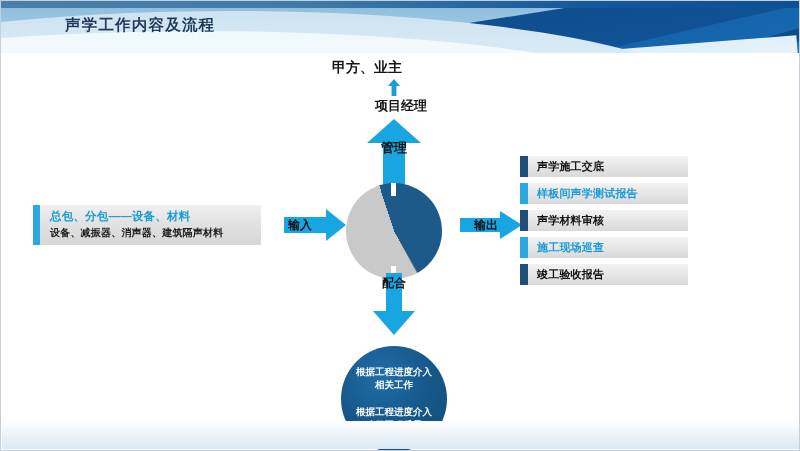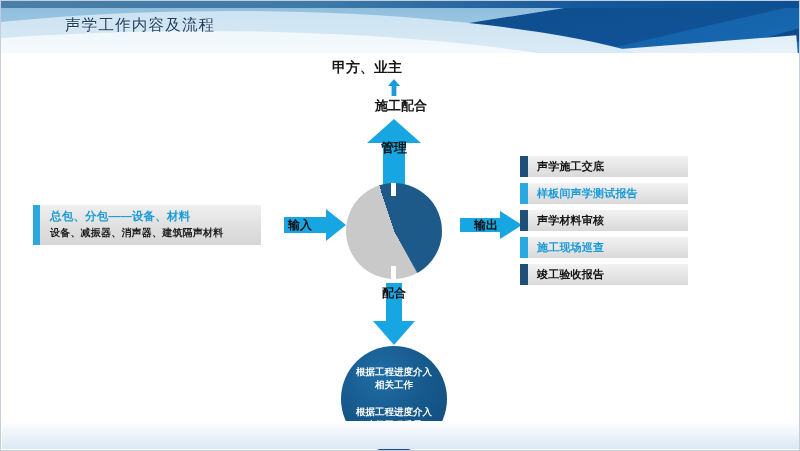--- a/index.html
+++ b/index.html
@@ -67,21 +67,21 @@
     transform:rotate(-19deg);transform-origin:right top;
     opacity:.9;
   }
   #banner .dcut{
     position:absolute;right:0px;top:34px;width:520px;height:60px;
     background:linear-gradient(180deg,#e2eff8 0%,#f4fafd 100%);
     transform:rotate(-4.5deg);transform-origin:right bottom;
   }
   #banner-title{
     position:absolute;left:64px;top:14px;
-    font-size:15.5px;font-weight:normal;color:#1b3a5c;
+    font-size:15.5px;font-weight:bold;color:#1b3a5c;
     letter-spacing:1.2px;white-space:nowrap;
     text-shadow:0 1px 0 rgba(255,255,255,.55);
   }
 
   
   #footband{
     position:absolute;left:1px;bottom:1px;width:797px;height:28px;
     background:linear-gradient(180deg,#ffffff 0%,#eaf2f9 55%,#dbe8f3 100%);
   }
   #footline{
@@ -175,21 +175,21 @@
     position:absolute;left:17px;top:0;height:21px;display:flex;align-items:center;
     font-size:11px;font-weight:bold;white-space:nowrap;letter-spacing:.2px;
   }
   .outitem.dark .bar{background:#1f4e79;}
   .outitem.dark .lbl{color:#141414;}
   .outitem.light .bar{background:#2ba8e0;}
   .outitem.light .lbl{color:#1b9bd8;}
 
   
   #arrow-coop{
-    position:absolute;left:372px;top:282px;width:42px;height:62px;
+    position:absolute;left:372px;top:272px;width:42px;height:62px;
   }
   #arrow-coop .txt{
     position:absolute;left:0;top:2px;width:42px;text-align:center;
     color:#111;font-weight:bold;font-size:12px;line-height:16px;
   }
 
   
   #bigcircle{
     position:absolute;left:340px;top:345px;width:106px;height:106px;
     border-radius:50%;
@@ -224,21 +224,21 @@
   </div>
 
   <div class="toptext" id="lbl-owner">甲方、业主</div>
 
   <div id="mini-arrow">
     <svg width="12" height="17" viewBox="0 0 12 17" xmlns="http://www.w3.org/2000/svg">
       <polygon points="6,0 12,7 8.4,7 8.4,17 3.6,17 3.6,7 0,7" fill="#1b9bd8"></polygon>
     </svg>
   </div>
 
-  <div class="toptext" id="lbl-pm">施工配合</div>
+  <div class="toptext" id="lbl-pm">项目经理</div>
 
   <div id="arrow-manage">
     <svg width="54" height="70" viewBox="0 0 54 70" xmlns="http://www.w3.org/2000/svg" style="position:absolute;left:0;top:0;">
       <polygon points="27,0 54,24 38,24 38,70 16,70 16,24 0,24" fill="#18a6e3"></polygon>
     </svg>
     <div class="txt">管理</div>
   </div>
 
   <div id="inbox">
     <div class="t1">总包、分包——设备、材料</div>

